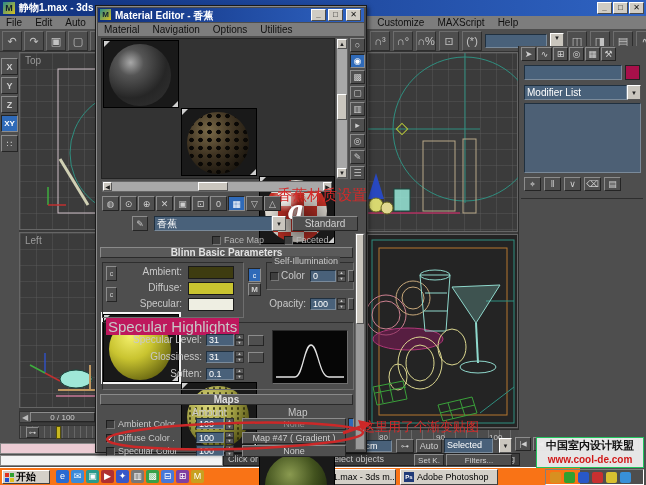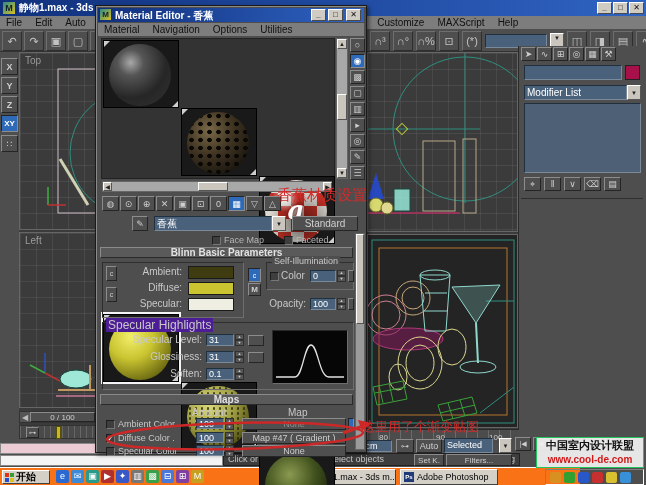--- a/index.html
+++ b/index.html
@@ -396,21 +396,21 @@
 
     <span class="lbl abs" style="left:168px;top:292px;width:42px;text-align:right">Opacity:</span>
     <div class="field abs" style="left:214px;top:292px;width:26px;height:12px">100</div>
     <div class="spn abs" style="left:241px;top:292px">
         <span>▲</span>
         <span>▼</span>
       </div>
     <div class="btn abs" style="left:252px;top:292px;width:6px;height:12px"></div>
 
     <div class="grp abs" style="left:6px;top:316px;width:252px;height:68px"></div>
-    <span class="abs" style="left:10px;top:312px;background:#4c1d95;padding:0 2px;color:#c8c8c8;font-size:12px">Specular Highlights</span>
+    <span class="abs" style="left:10px;top:312px;background:#be185d;padding:0 2px;color:#c8c8c8;font-size:15px">Specular Highlights</span>
     <span class="lbl abs" style="left:14px;top:328px;width:92px;text-align:right">Specular Level:</span>
     <div class="field abs" style="left:110px;top:328px;width:28px;height:12px">31</div>
     <div class="spn abs" style="left:139px;top:328px">
         <span>▲</span>
         <span>▼</span>
       </div>
     <div class="btn abs" style="left:152px;top:329px;width:16px;height:11px"></div>
     <span class="lbl abs" style="left:14px;top:345px;width:92px;text-align:right">Glossiness:</span>
     <div class="field abs" style="left:110px;top:345px;width:28px;height:12px">31</div>
     <div class="spn abs" style="left:139px;top:345px">

